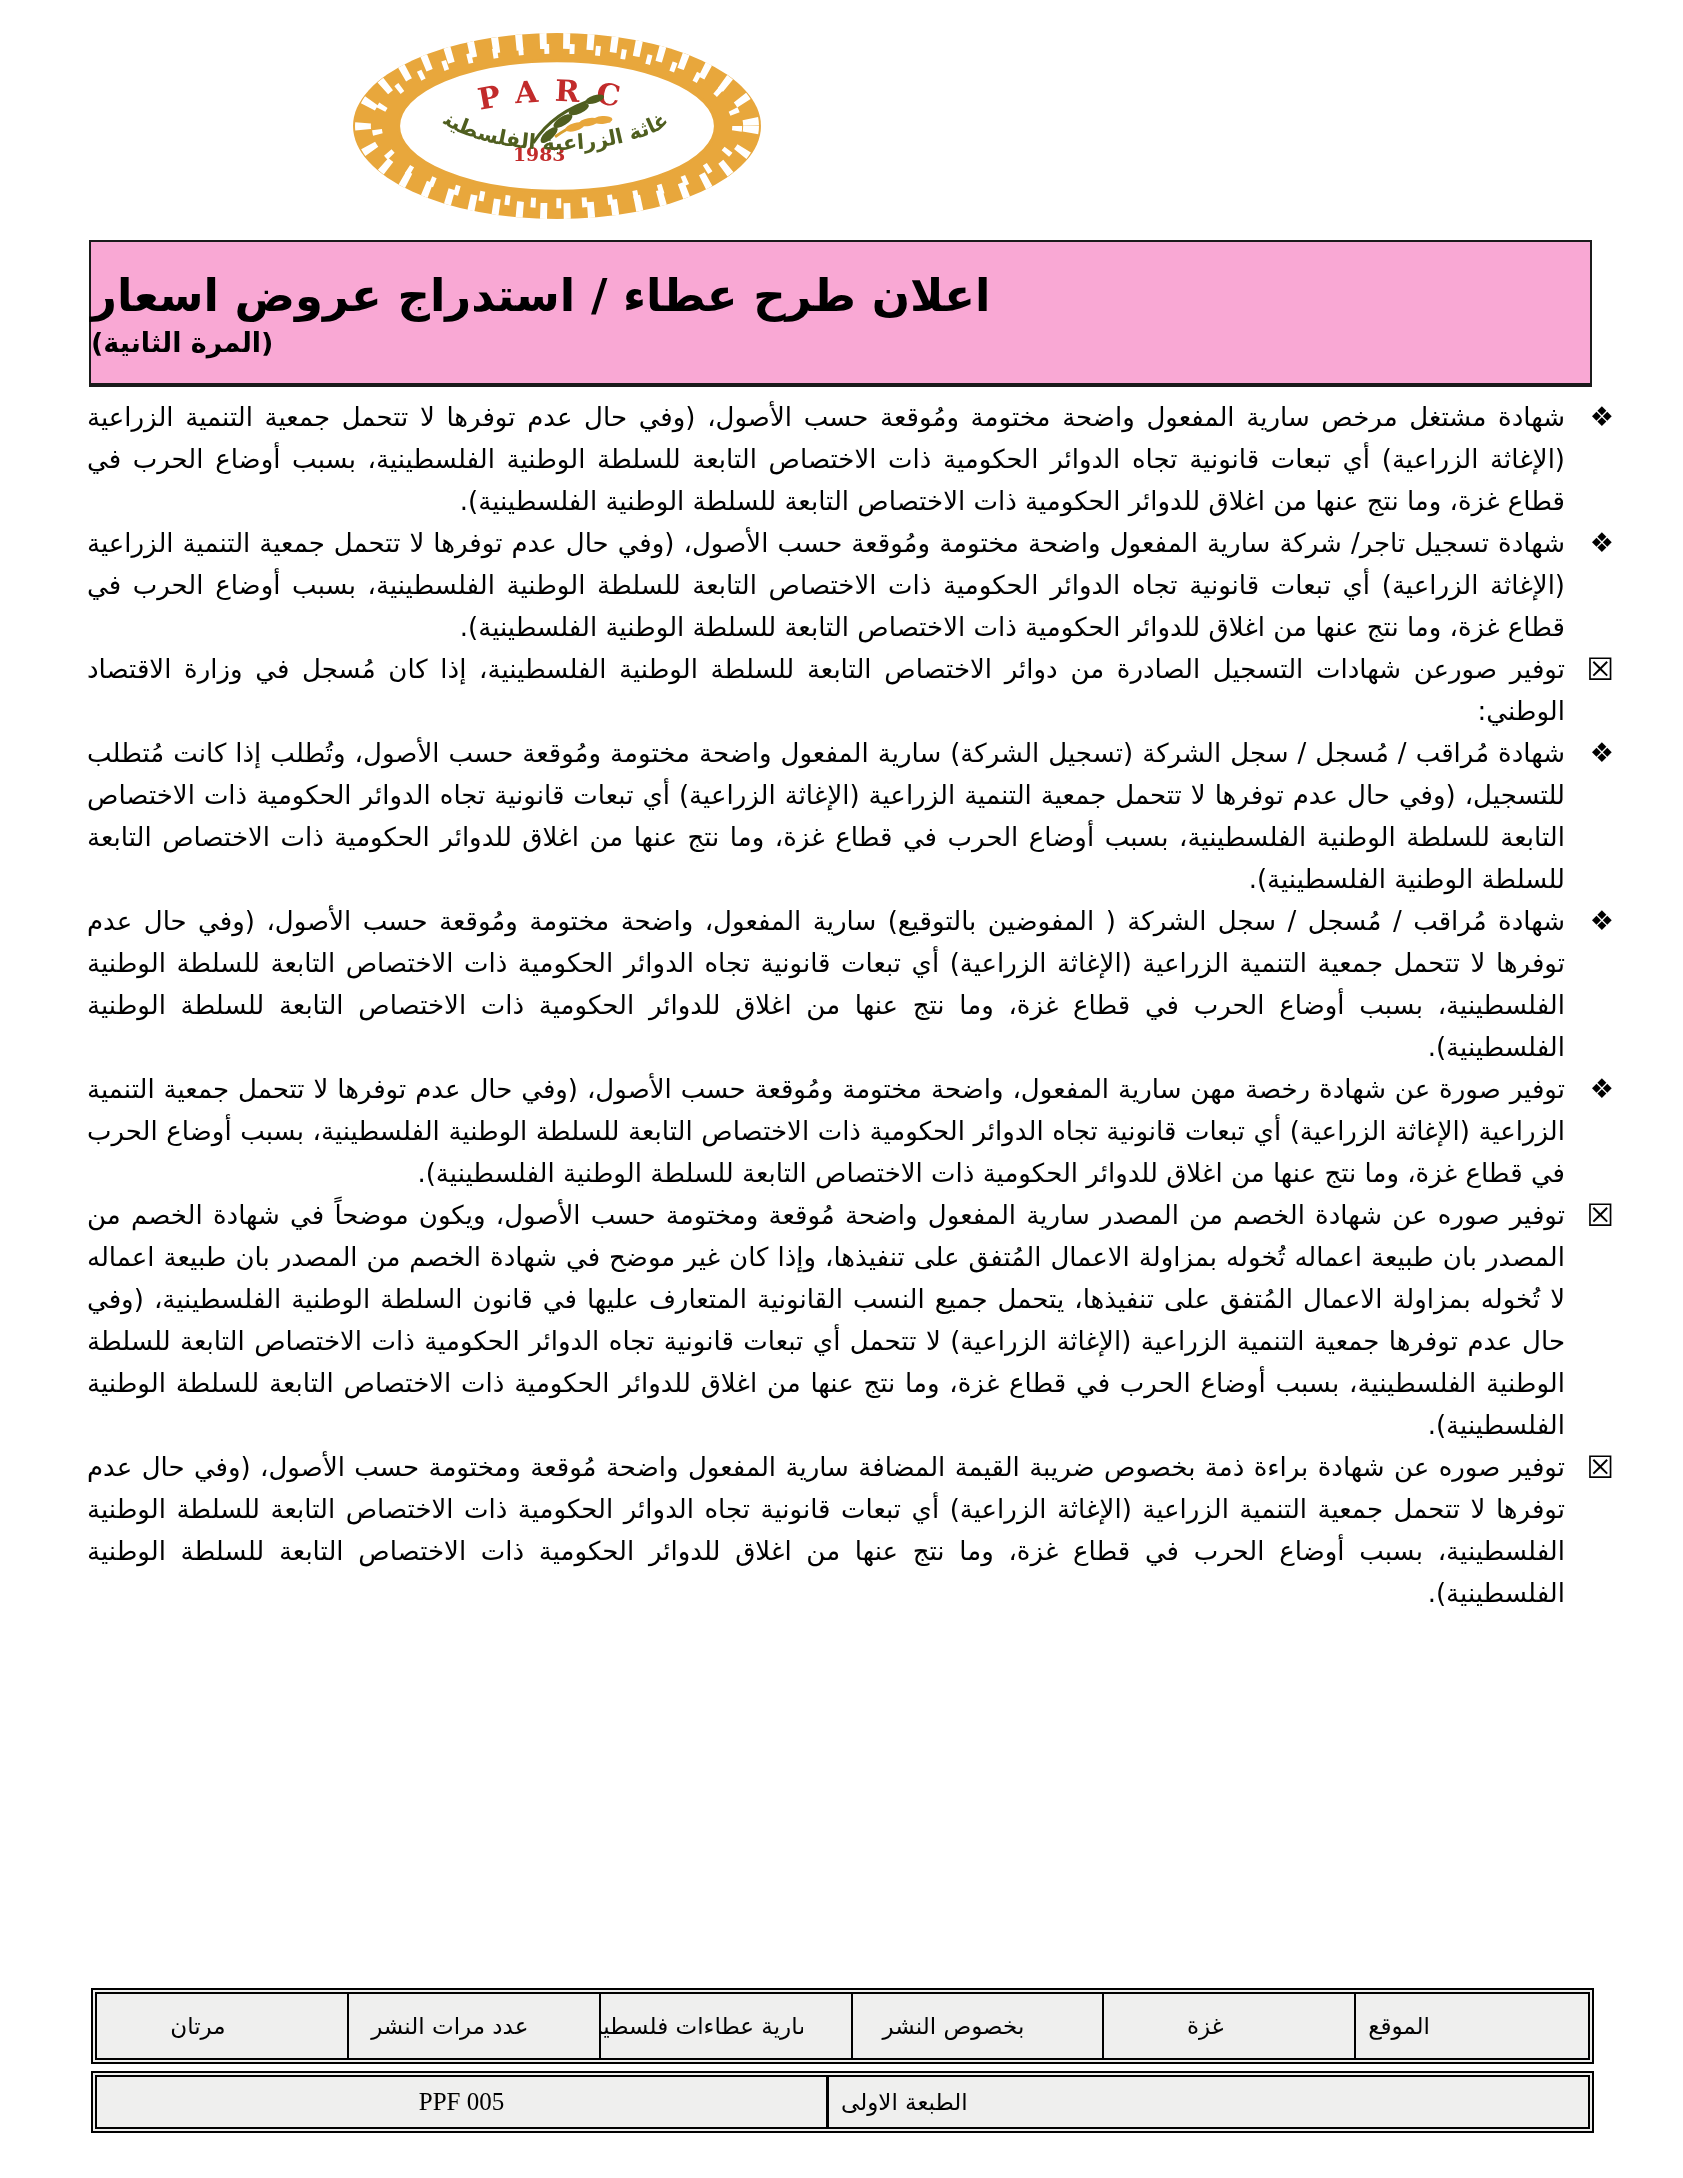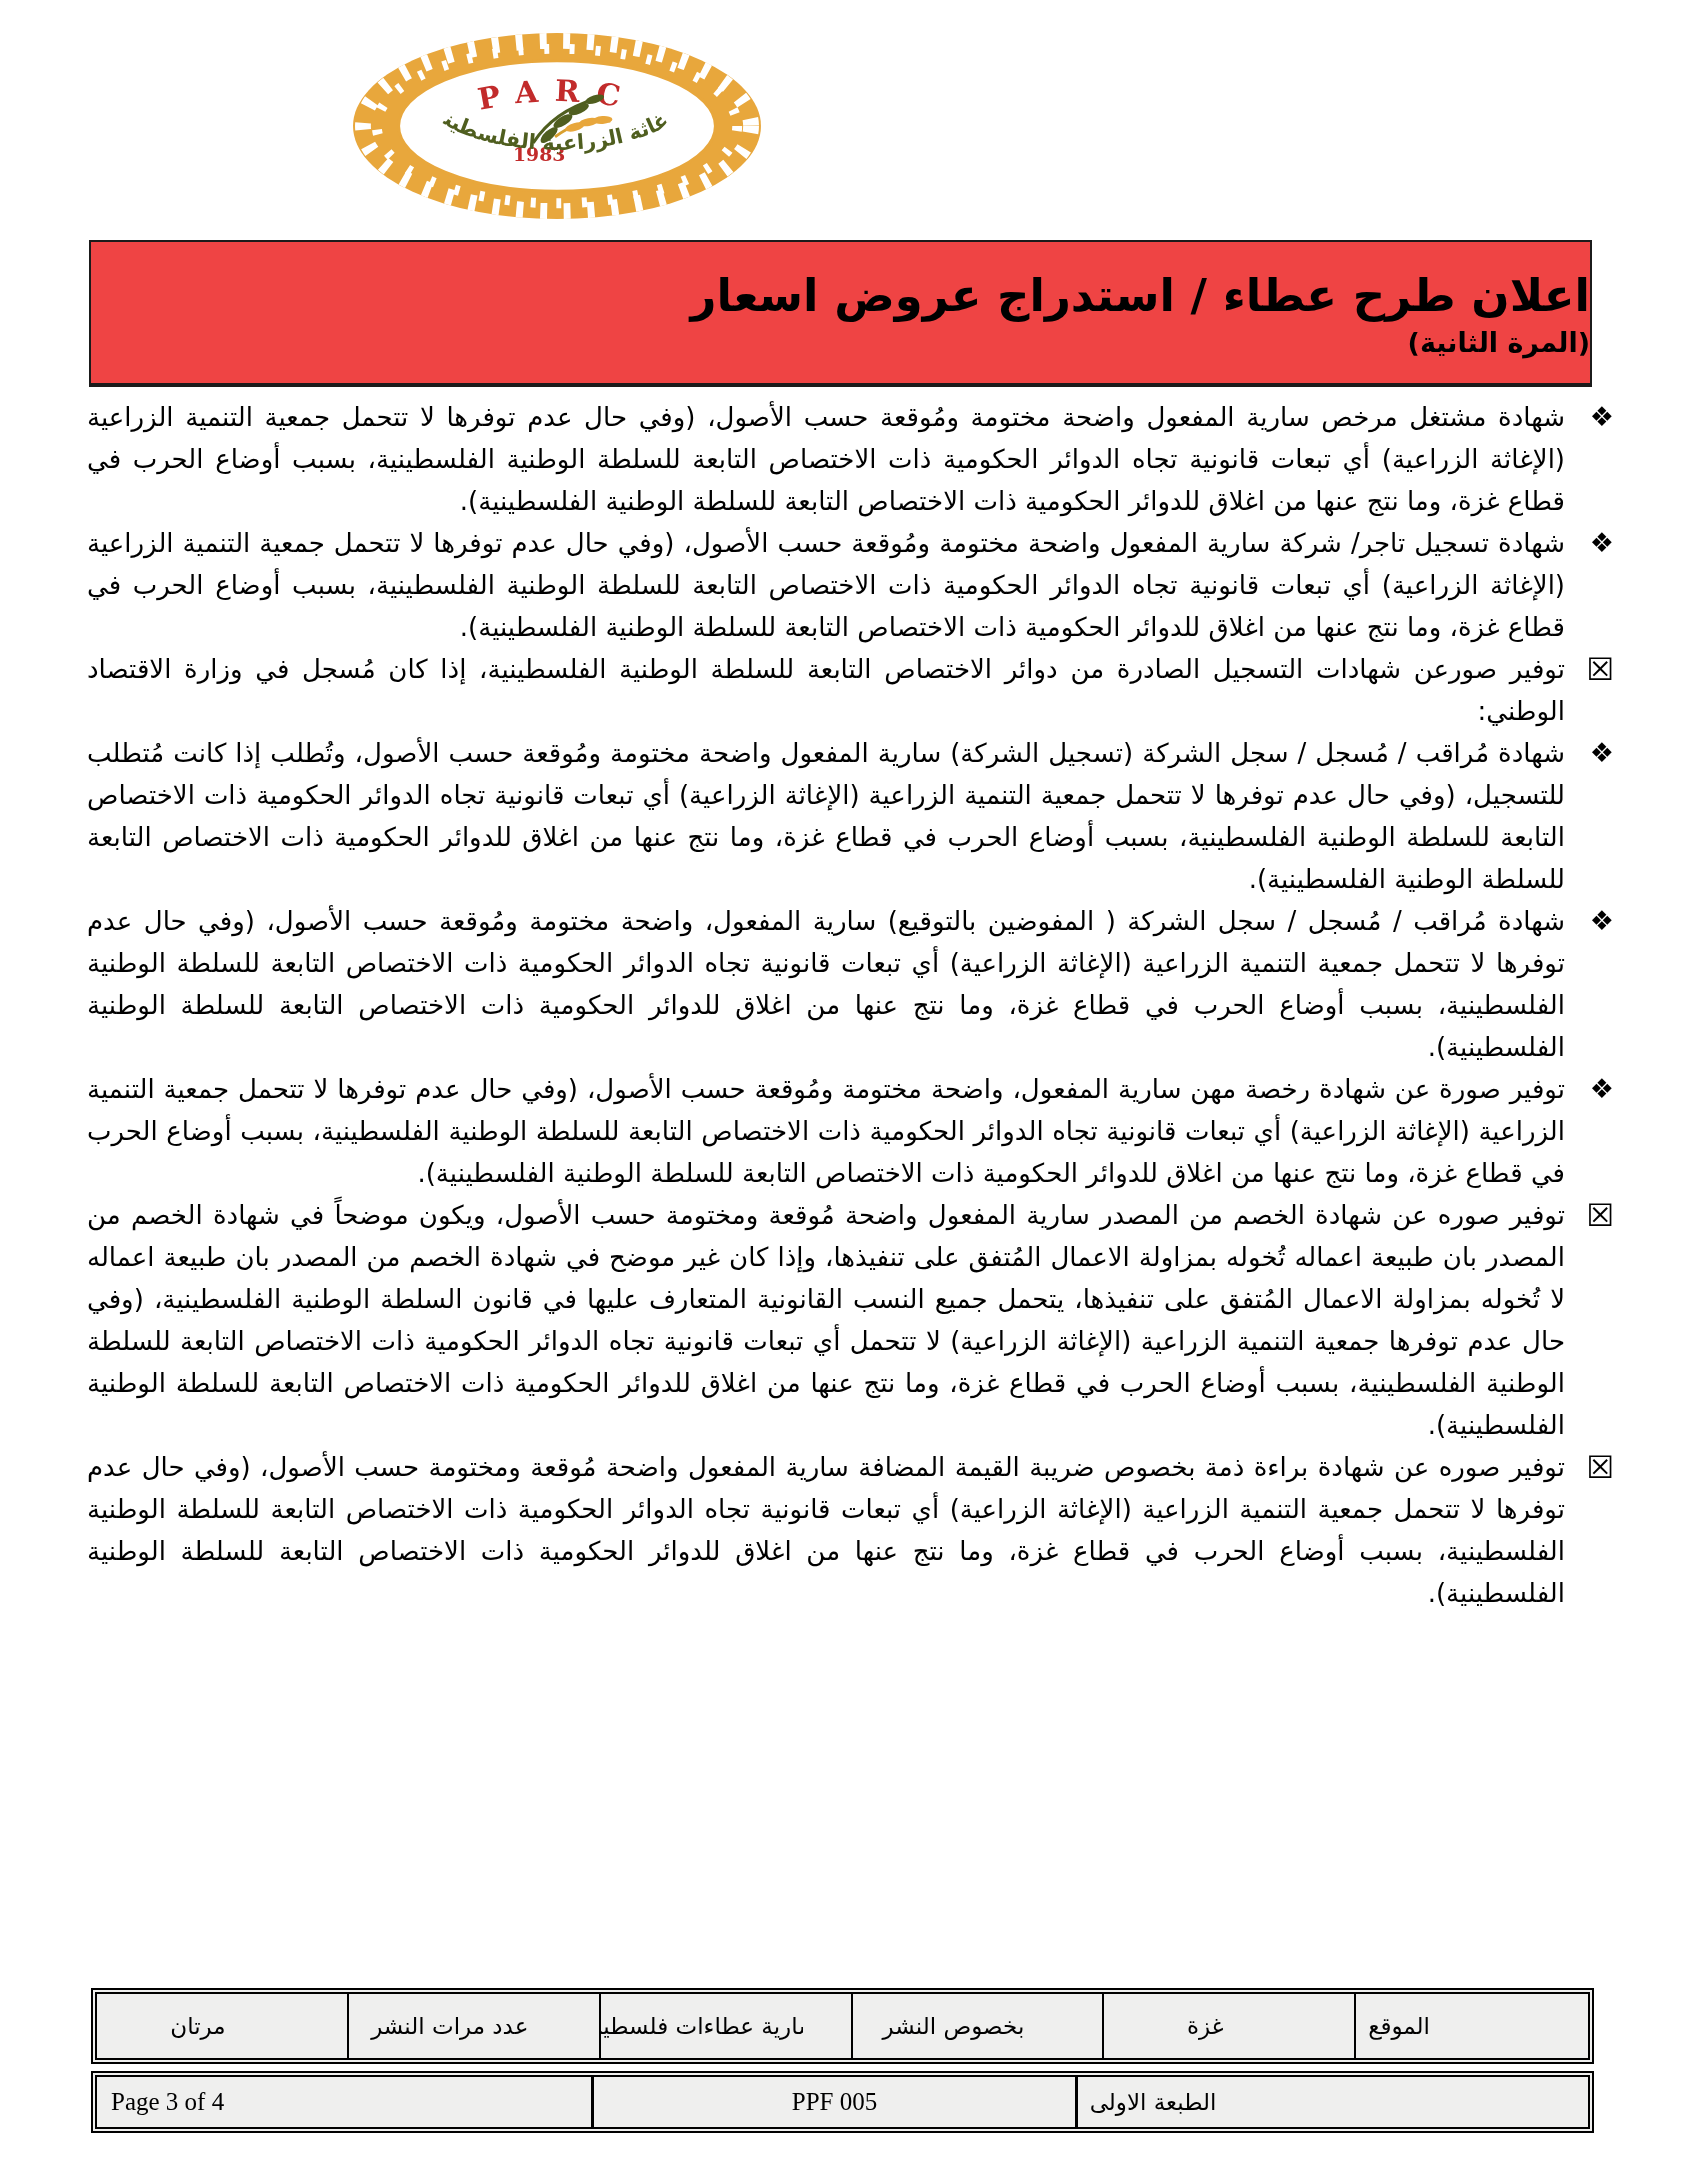--- a/index.html
+++ b/index.html
@@ -8,23 +8,23 @@
     position:relative; width:1683px; height:2178px; background:#ffffff;
     font-family:"DejaVu Sans", sans-serif; color:#000; overflow:hidden;
   }
 
   
   .logo { position:absolute; top:26px; left:345px; width:424px; height:200px; }
 
   
   .title-box {
     position:absolute; top:240px; left:89px; width:1503px; height:147px;
-    background:#ef4444; border:2px solid #1b1b1b;
+    background:#f9a8d4; border:2px solid #1b1b1b;
     border-bottom-width:4px;
-    display:flex; flex-direction:column; align-items:flex-start; justify-content:center;
+    display:flex; flex-direction:column; align-items:flex-end; justify-content:center;
     text-align:center;
   }
   .title-line1 { font-size:45px; font-weight:bold; line-height:1.35; }
   .title-line2 { font-size:27px; font-weight:bold; line-height:1.2; }
 
   
   .req-list {
     position:absolute; top:396px; left:87px; width:1529px;
     font-size:26px; line-height:42px;
   }
@@ -123,18 +123,17 @@
         <div class="fcell align-right">الموقع</div>
         <div class="fcell">غزة</div>
         <div class="fcell">بخصوص النشر</div>
         <div class="fcell">سارية عطاءات فلسطين</div>
         <div class="fcell">عدد مرات النشر</div>
         <div class="fcell">مرتان</div>
       </div>
     <div class="ftable row2">
       <div class="fcell align-right">الطبعة الاولى</div>
       <div class="fcell latin">PPF 005</div>
-      <div class="fcell align-left">Page 3 of 4</div>
     </div>
   </div>
 
 </div>
 
 
 </body></html>

